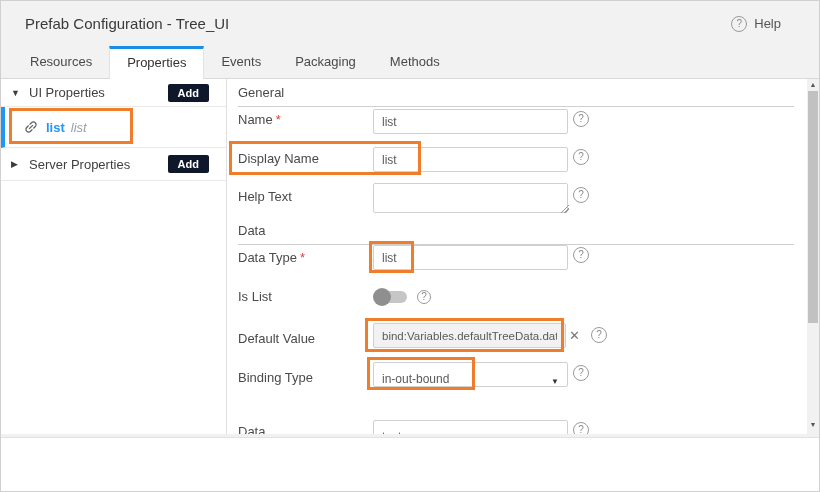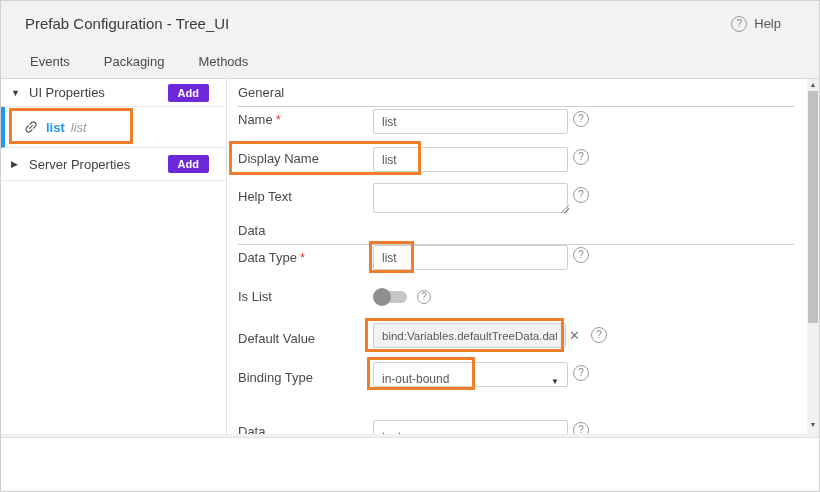--- a/index.html
+++ b/index.html
@@ -29,21 +29,21 @@
                 margin-bottom:-1px; color:#333; }
 
   
   .sidebar { position:absolute; left:0; top:78px; width:226px; height:355px;
              background:#fff; border-right:1px solid #e0e0e0; }
   .side-row { display:flex; align-items:center; padding:0 17px 0 10px;
               border-bottom:1px solid #e9e9e9; }
   .side-row.group { height:28px; }
   .tri { font-size:9px; color:#3c3c3c; margin-right:8px; width:10px; }
   .group-label { font-size:13px; color:#3f3f3f; }
-  .add-btn { margin-left:auto; background:#6d28d9; color:#fff; font-size:11px;
+  .add-btn { margin-left:auto; background:#0f172a; color:#fff; font-size:11px;
              font-weight:bold; border:none; border-radius:2px; padding:3px 10px;
              cursor:pointer;text-align:center; }
   .prop-item { position:relative; height:41px; display:flex; align-items:center;
                border-left:4px solid #2196f3; border-bottom:1px solid #e9e9e9;
                padding-left:18px; cursor:pointer; }
   .link-icon { width:16px; height:16px; margin-right:7px; }
   .prop-name { font-size:13px; font-weight:bold; color:#2196f3; margin-right:6px; }
   .prop-type { font-size:13px; font-style:italic; color:#9aa0a6; }
 
   
@@ -110,20 +110,22 @@
 
   <div class="header">
     <div class="title">Prefab Configuration - Tree_UI</div>
     <div class="help-area">
       <span class="qicon">?</span>
       <span class="help-label">Help</span>
     </div>
   </div>
 
   <div class="tabbar">
+    <div class="tab">Resources</div>
+    <div class="tab active">Properties</div>
     <div class="tab">Events</div>
     <div class="tab">Packaging</div>
     <div class="tab">Methods</div>
   </div>
 
   <div class="sidebar">
     <div class="side-row group">
       <span class="tri">▼</span>
       <span class="group-label">UI Properties</span>
       <button class="add-btn">Add</button>

